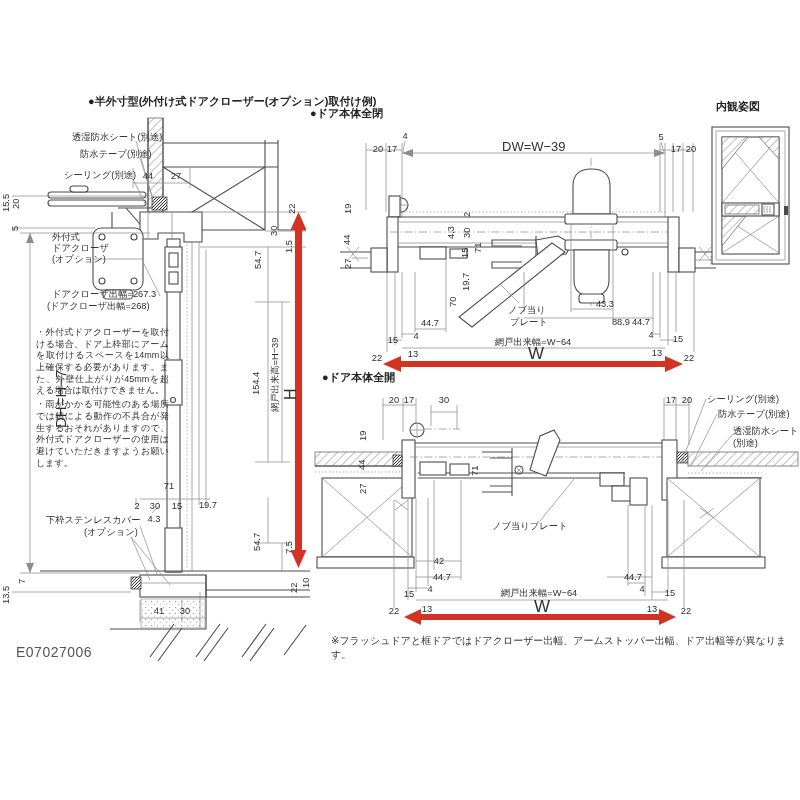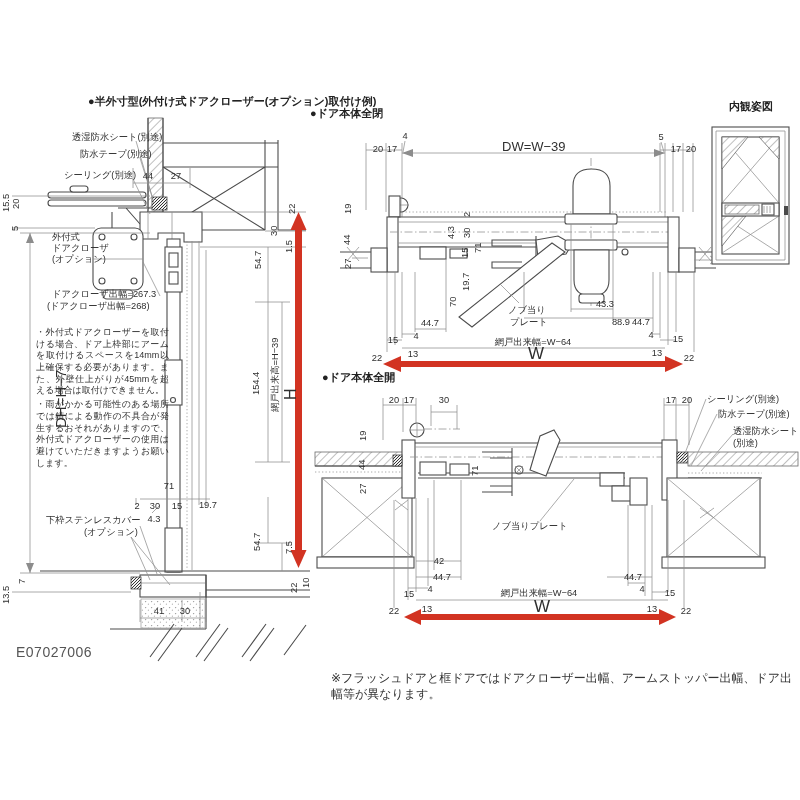--- a/index.html
+++ b/index.html
@@ -1,21 +1,21 @@
 <!DOCTYPE html>
 <html><head>
 <meta charset="utf-8">
 <style>
   html,body{margin:0;padding:0;background:#e8e8e8;}
   .stage{position:relative;width:800px;height:800px;background:#ffffff;overflow:hidden;
          font-family:"Liberation Sans","DejaVu Sans",sans-serif;color:#2e2e2e;}
   .stage svg{position:absolute;left:0;top:0;}
   .ttl{position:absolute;font-size:11px;font-weight:bold;color:#222;white-space:nowrap;}
   .note{position:absolute;font-size:9px;line-height:1.3;color:#333;text-align:justify;}
-  .fnote{position:absolute;font-size:12px;line-height:1.35;color:#333;margin-top:36px;}
+  .fnote{position:absolute;font-size:10px;line-height:1.35;color:#333;}
   .code{position:absolute;font-size:14px;color:#555;letter-spacing:0.5px;}
   svg text{font-family:"Liberation Sans","DejaVu Sans",sans-serif;fill:#2f2f2f;}
   .ln{fill:none;stroke:#4d4d4d;stroke-width:1.1;}
   .thin{fill:none;stroke:#8f8f8f;stroke-width:0.75;}
   .fillw{fill:#ffffff;stroke:#4d4d4d;stroke-width:1.1;}
   .hatchf{fill:url(#hatchp);stroke:#6a6a6a;stroke-width:0.8;}
   .sealf{fill:url(#sealp);stroke:#444;stroke-width:0.8;}
   .red{fill:#d23322;stroke:none;}
   .gray{fill:#8c8c8c;stroke:none;}
   .dark{fill:#4a4a4a;stroke:none;}
@@ -358,21 +358,21 @@
     <rect class="hatchf" x="725" y="205" width="34" height="9"></rect>
     <rect class="fillw" x="762" y="204" width="12" height="11"></rect>
     <path class="thin" d="M764 206 v7 M767 206 v7 M770 206 v7"></path>
     <rect class="dark" x="784" y="206" width="4" height="9"></rect>
   </g>
 </svg>
 
 <div class="ttl" style="left:88px;top:94px">●半外寸型(外付け式ドアクローザー(オプション)取付け例)</div>
 <div class="ttl" style="left:310px;top:106px">●ドア本体全閉</div>
 <div class="ttl" style="left:322px;top:370px">●ドア本体全開</div>
-<div class="ttl" style="left:716px;top:99px;width:70px;text-align:center">内観姿図</div>
+<div class="ttl" style="left:716px;top:99px;width:70px;">内観姿図</div>
 
 <div class="note" style="left:36px;top:327px;width:133px">
   <div style="">・外付式ドアクローザーを取付ける場合、ドア上枠部にアームを取付けるスペースを14mm以上確保する必要があります。また、外壁仕上がりが45mmを超える場合は取付けできません。</div>
   <div style="margin-top:2px">・雨がかかる可能性のある場所では錆による動作の不具合が発生するおそれがありますので、外付式ドアクローザーの使用は避けていただきますようお願いします。</div>
 </div>
 
 <div class="fnote" style="left:331px;top:634px;width:465px">
   <div>※フラッシュドアと框ドアではドアクローザー出幅、アームストッパー出幅、ドア出幅等が異なります。</div>
 </div>
 

